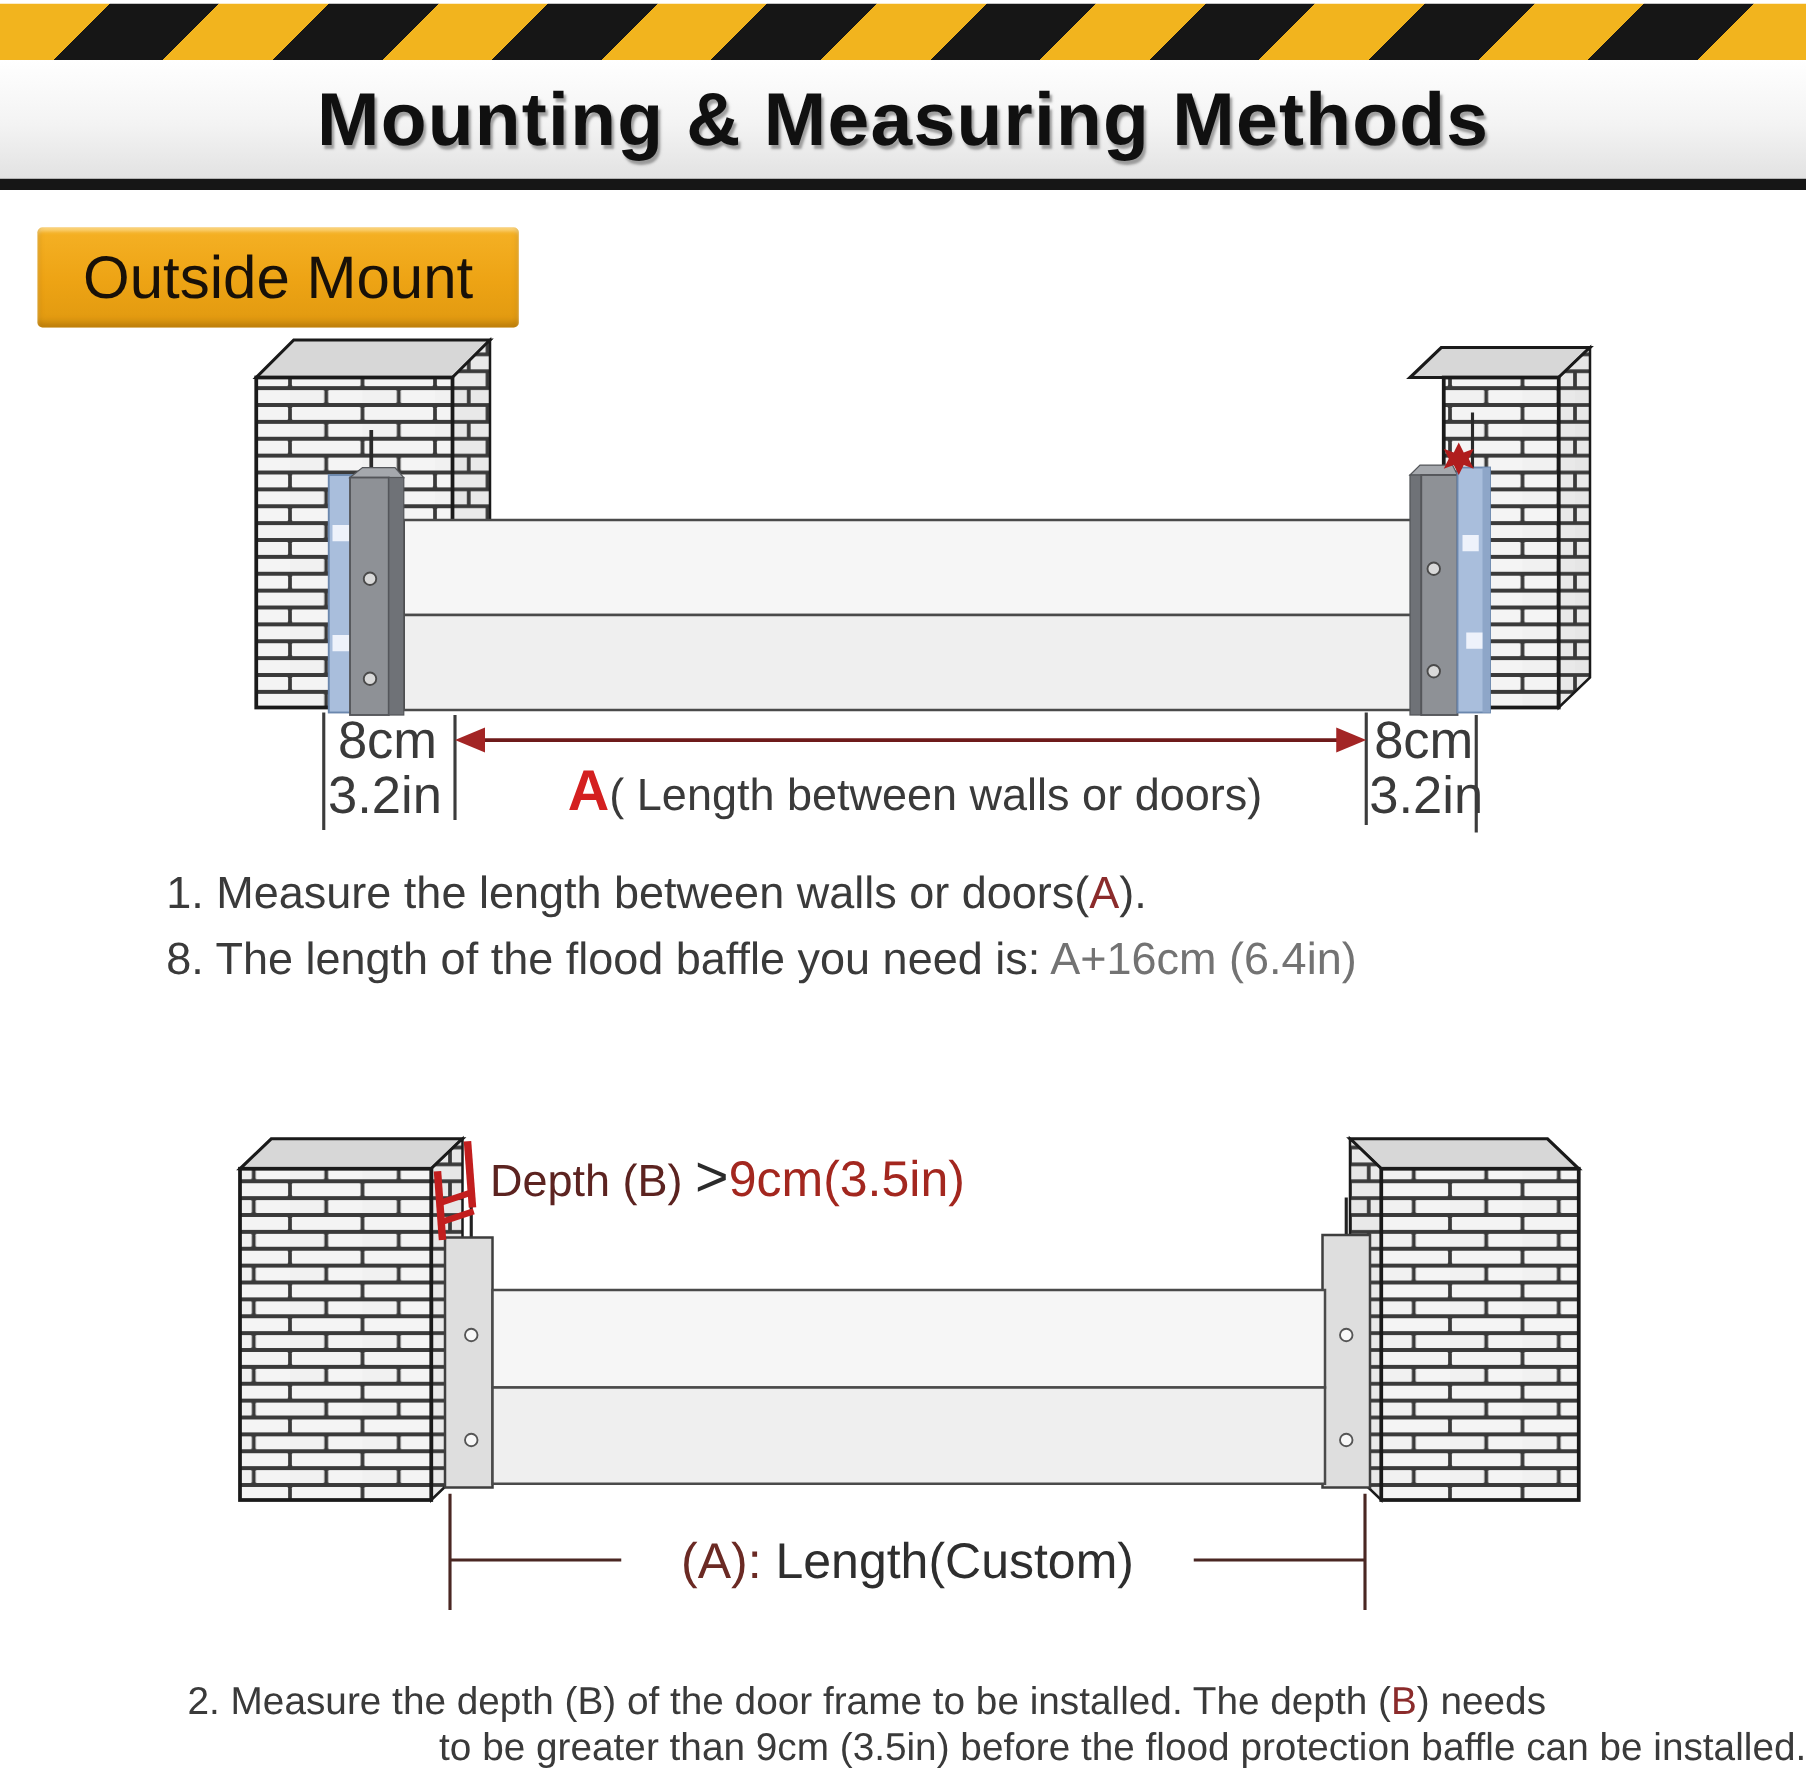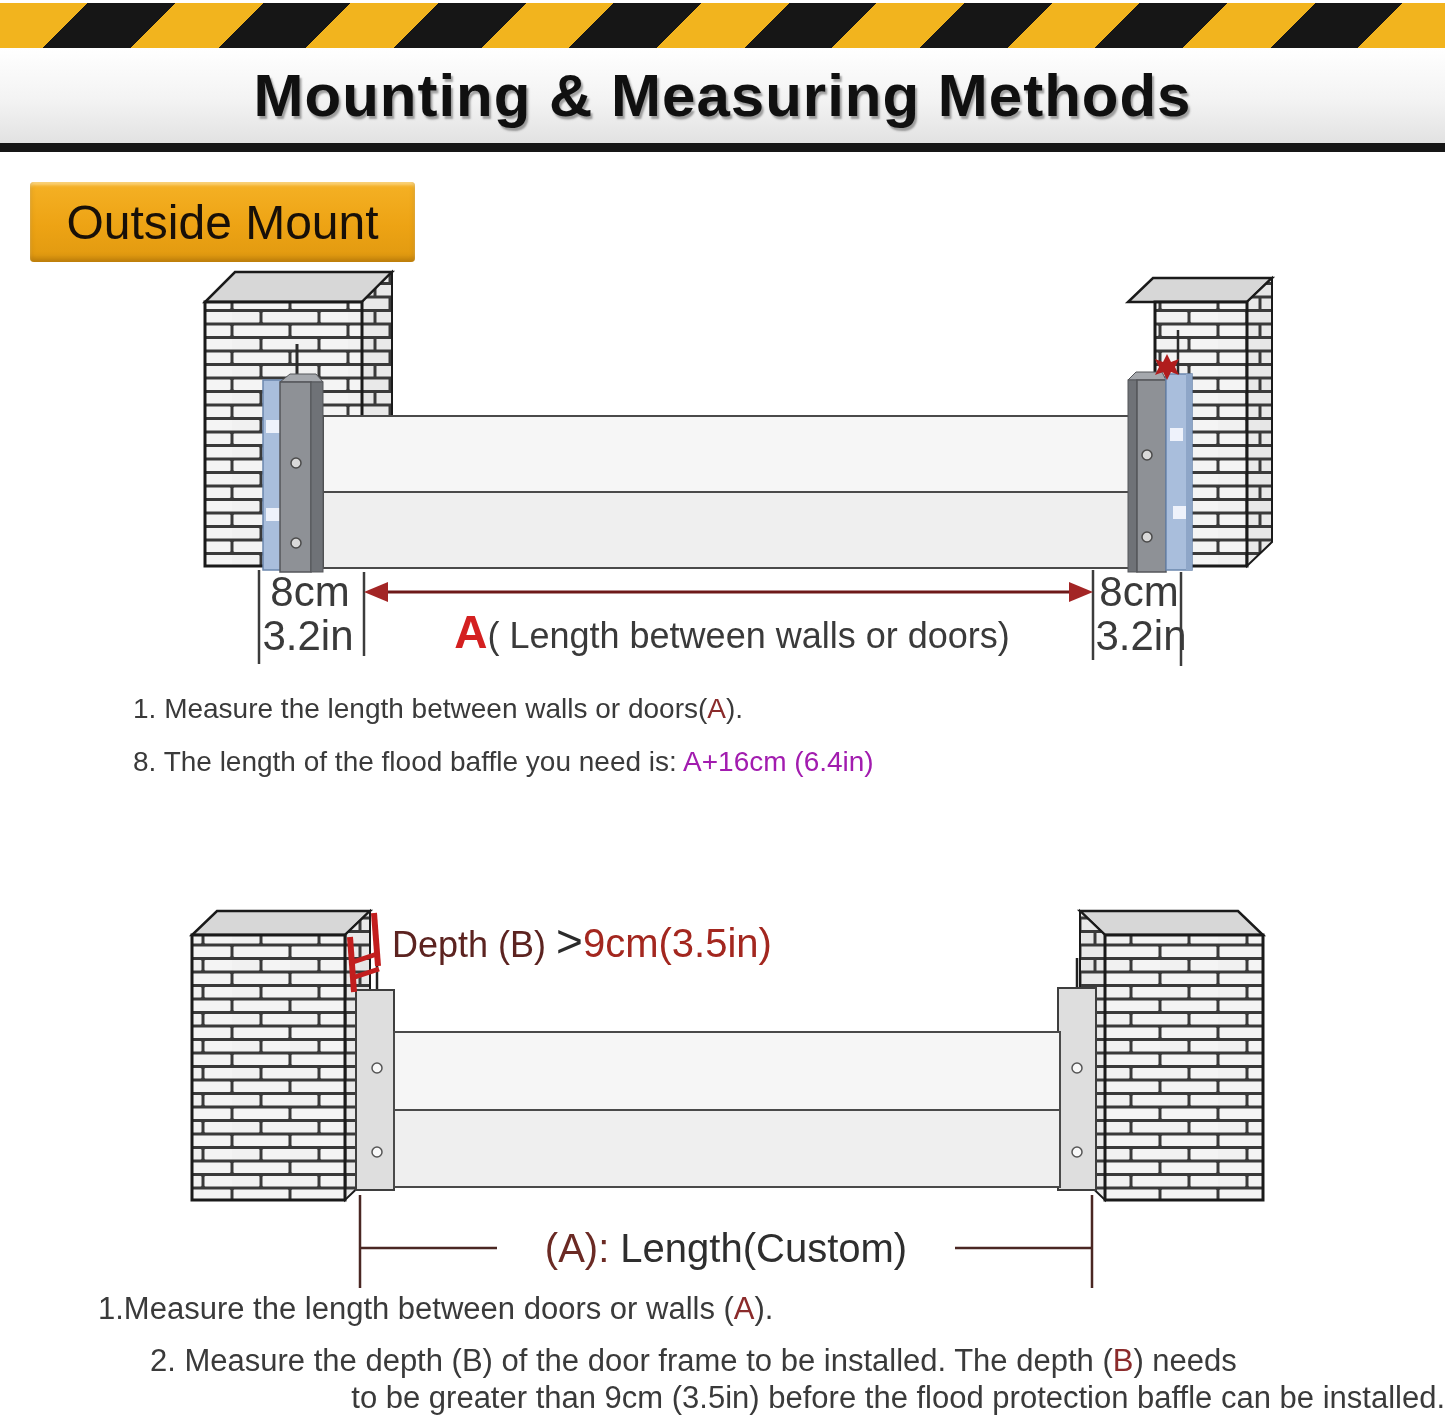--- a/index.html
+++ b/index.html
@@ -36,23 +36,23 @@
   svg text{font-family:"Liberation Sans",sans-serif;}
   .dim-num{font-size:42px;fill:#3a3a3a;}
   .span-a{font-size:46px;font-weight:bold;fill:#D42020;}
   .span-rest{font-size:36px;fill:#3a3a3a;}
   .depth-pre{font-size:36px;fill:#5C2320;}
   .depth-gt{font-size:46px;fill:#2b2b2b;}
   .depth-val{font-size:40px;fill:#A3271F;}
   .len-a{font-size:40px;fill:#6B2A24;}
   .len-rest{font-size:40px;fill:#2e2e2e;}
   
-  .step{position:absolute;font-size:28px;color:#3a3a3a;white-space:nowrap;line-height:1.1;}
+  .step{position:absolute;font-size:36px;color:#3a3a3a;white-space:nowrap;line-height:1.1;}
   .step-sm{font-size:31px;}
-  .hl{color:#a21caf;}
+  .hl{color:#737373;}
   .hl-a{color:#8B2B2B;}
   .centered{left:0;right:0;text-align:right;}
 </style>
 </head>
 <body>
 
 <div class="stage">
 
   <div class="hazard"></div>
   <div class="title-band">
@@ -207,23 +207,20 @@
     <g stroke="#4a2723" stroke-width="2.5">
       <line x1="360" y1="1195" x2="360" y2="1288"></line>
       <line x1="1092" y1="1195" x2="1092" y2="1288"></line>
       <line x1="360" y1="1248" x2="497" y2="1248"></line>
       <line x1="955" y1="1248" x2="1092" y2="1248"></line>
     </g>
 
     <text x="726" y="1262" text-anchor="middle"><tspan class="len-a">(A):</tspan><tspan class="len-rest"> Length(Custom)</tspan></text>
   </svg>
 
-  <div class="step step-sm" style="left:98px;top:1292px;">
-    <span>1.Measure the length between doors or walls (</span><span class="hl-a">A</span><span>).</span>
-  </div>
   <div class="step step-sm" style="left:118px;top:1344px;margin-left:32px;">
     <span>2. Measure the depth (B) of the door frame to be installed. The depth (</span><span class="hl-a">B</span><span>) needs</span>
   </div>
   <div class="step step-sm centered" style="top:1381px;">
     <span>to be greater than 9cm (3.5in) before the flood protection baffle can be installed.</span>
   </div>
 
 </div>
 
 </body></html>

